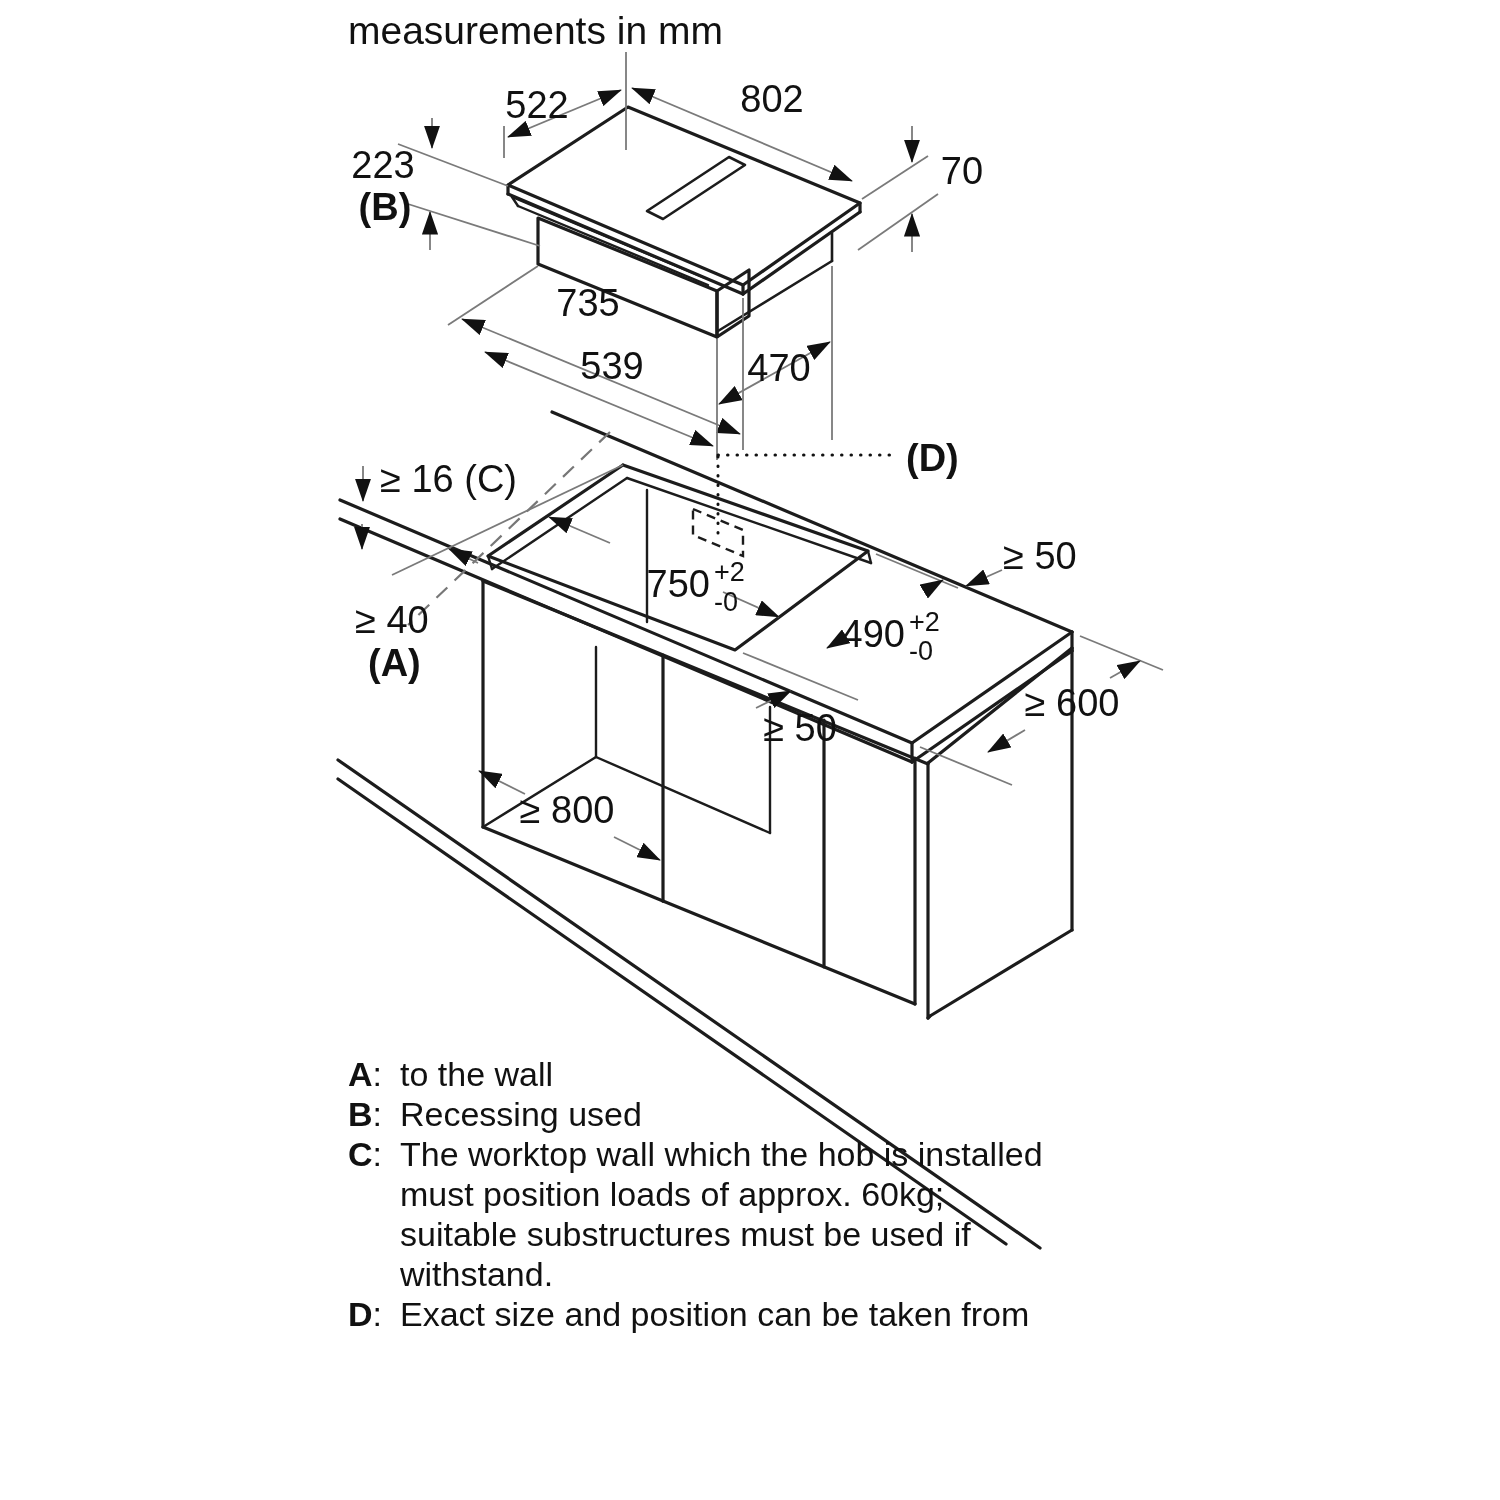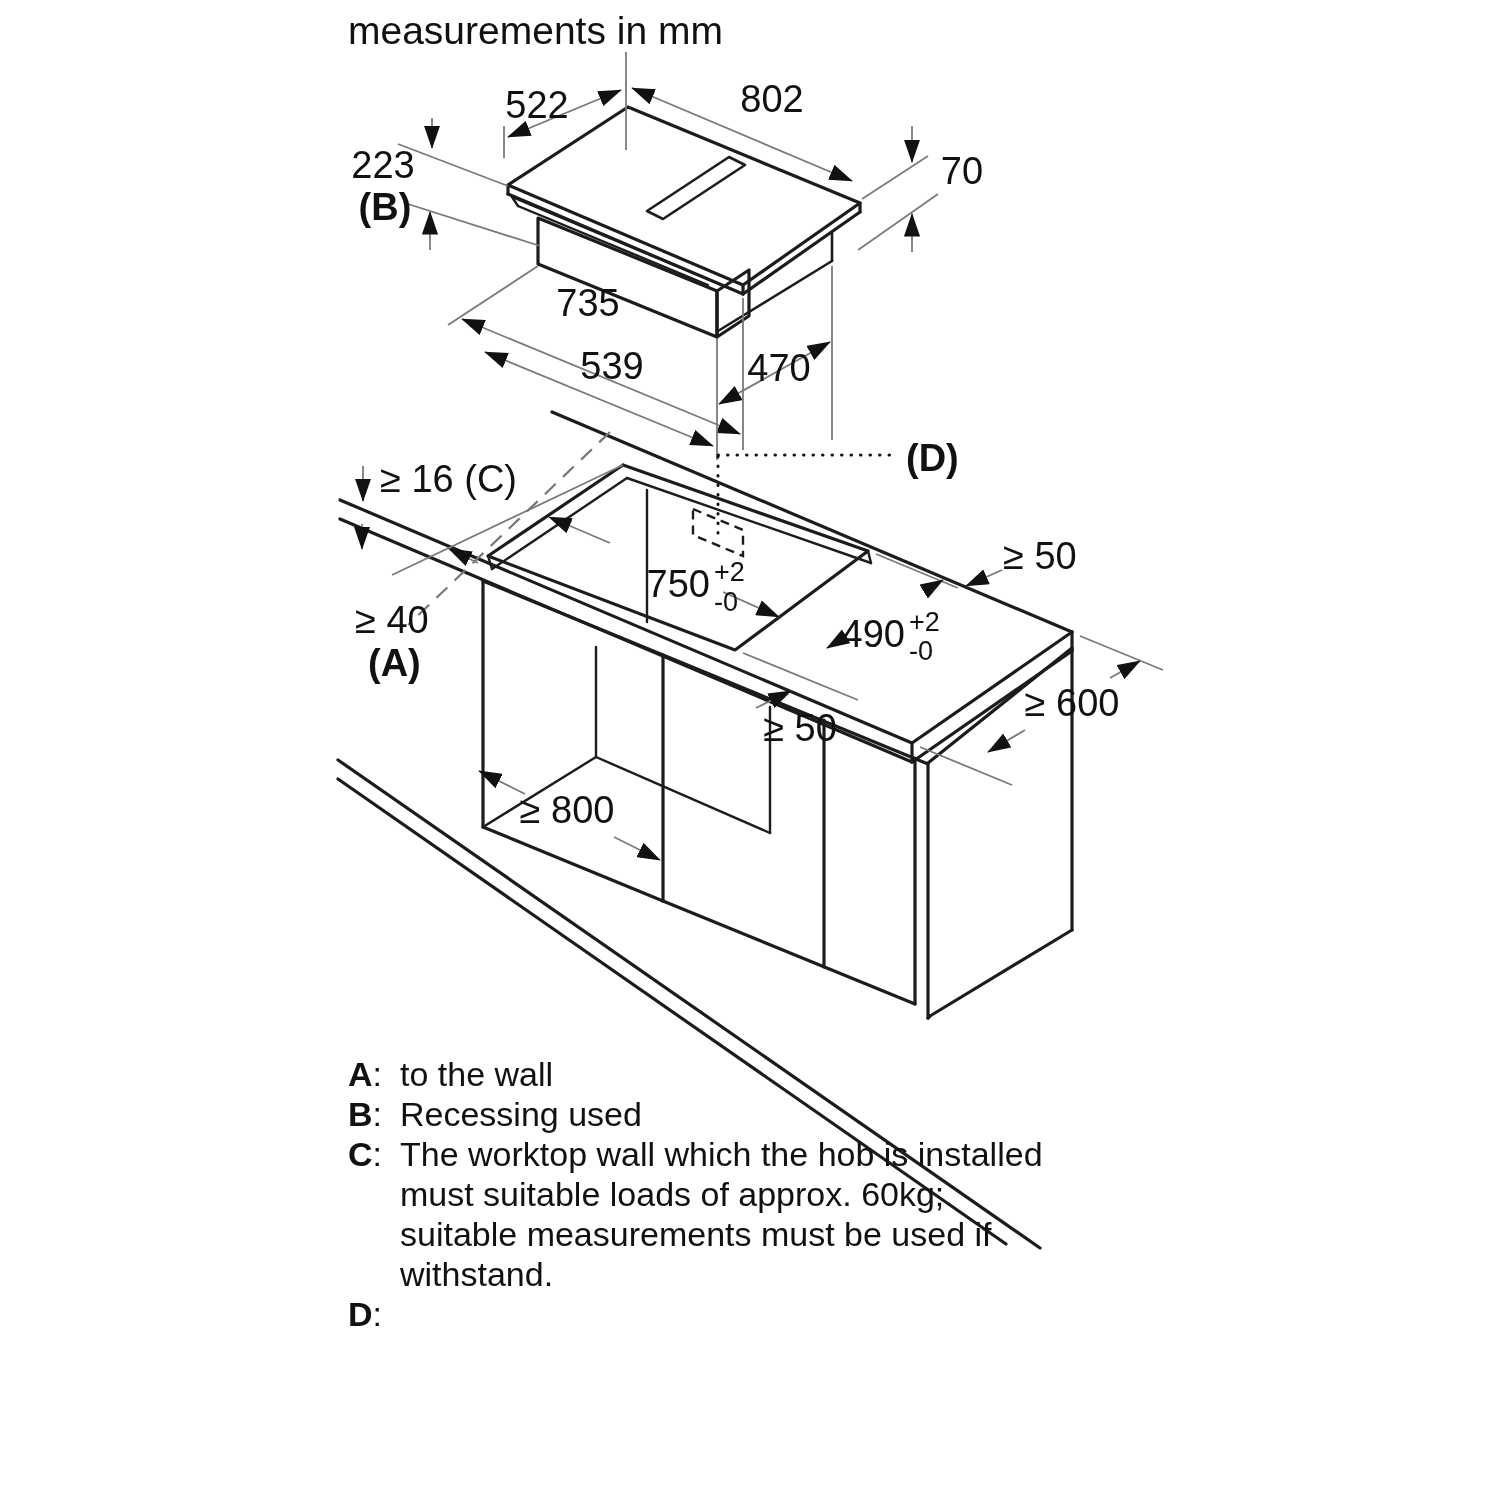--- a/index.html
+++ b/index.html
@@ -193,22 +193,23 @@
     <span class="legend-key"><b>A</b><span>:</span></span>
     <div>to the wall</div>
   </div>
   <div class="legend-item">
     <span class="legend-key"><b>B</b><span>:</span></span>
     <div>Recessing used</div>
   </div>
   <div class="legend-item">
     <span class="legend-key"><b>C</b><span>:</span></span>
     <div>The worktop wall which the hob is installed</div>
-    <div>must suitable loads of approx. 60kg;</div>
-    <div>suitable measurements must be used if</div>
+    <div>must position loads of approx. 60kg;</div>
+    <div>suitable substructures must be used if</div>
     <div>withstand.</div>
   </div>
   <div class="legend-item">
     <span class="legend-key"><b>D</b><span>:</span></span>
+    <div>Exact size and position can be taken from</div>
   </div>
 </div>
 
 </div>
 
 </body></html>

